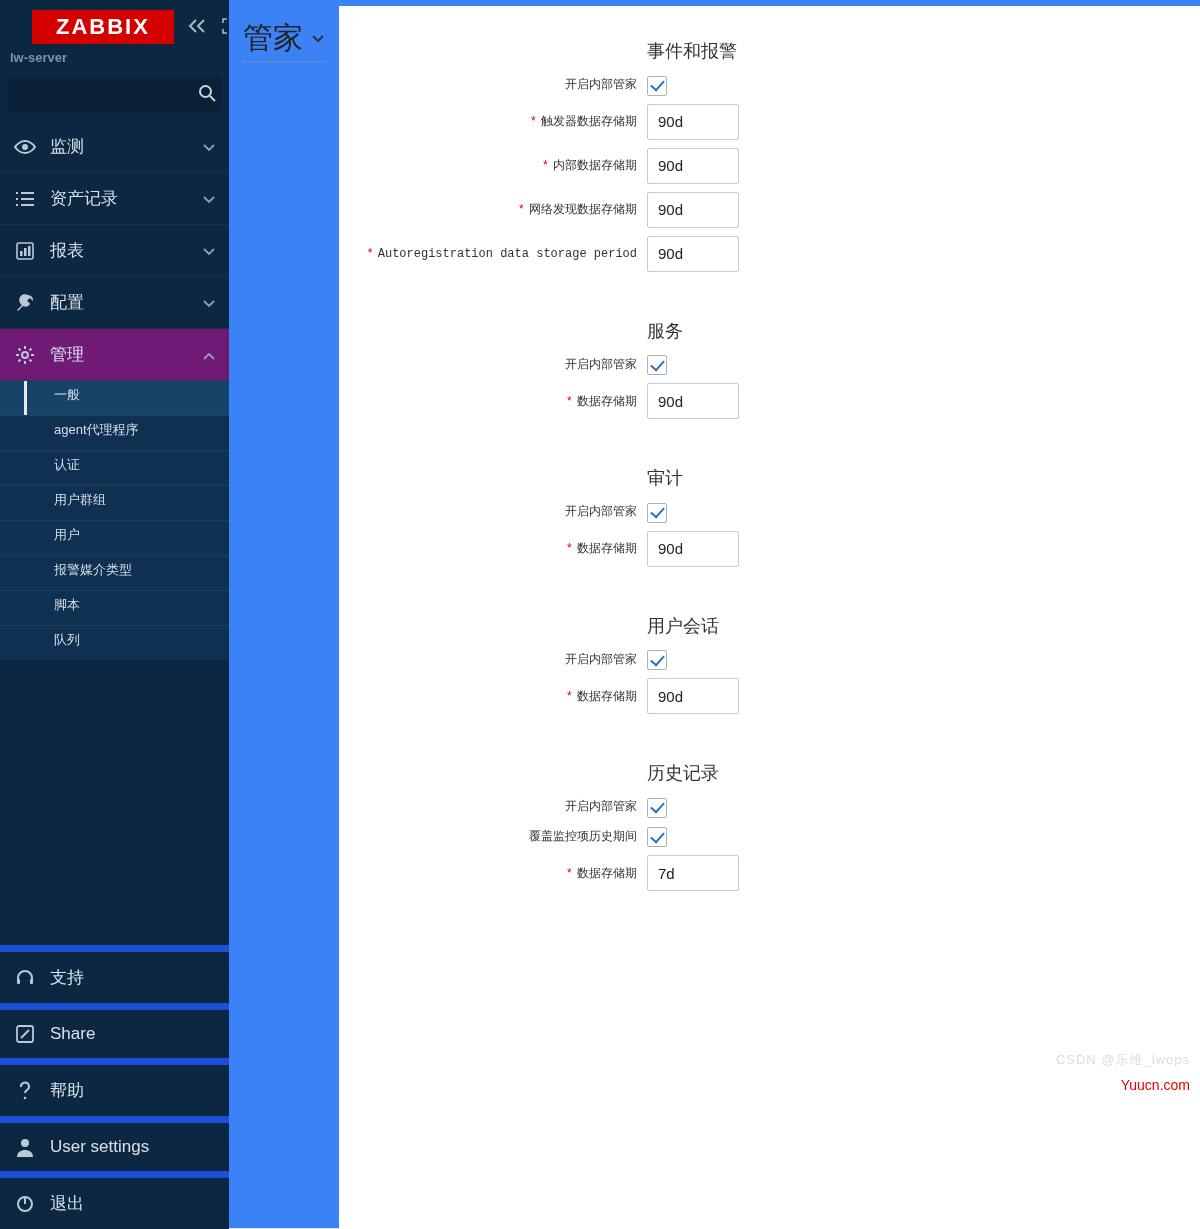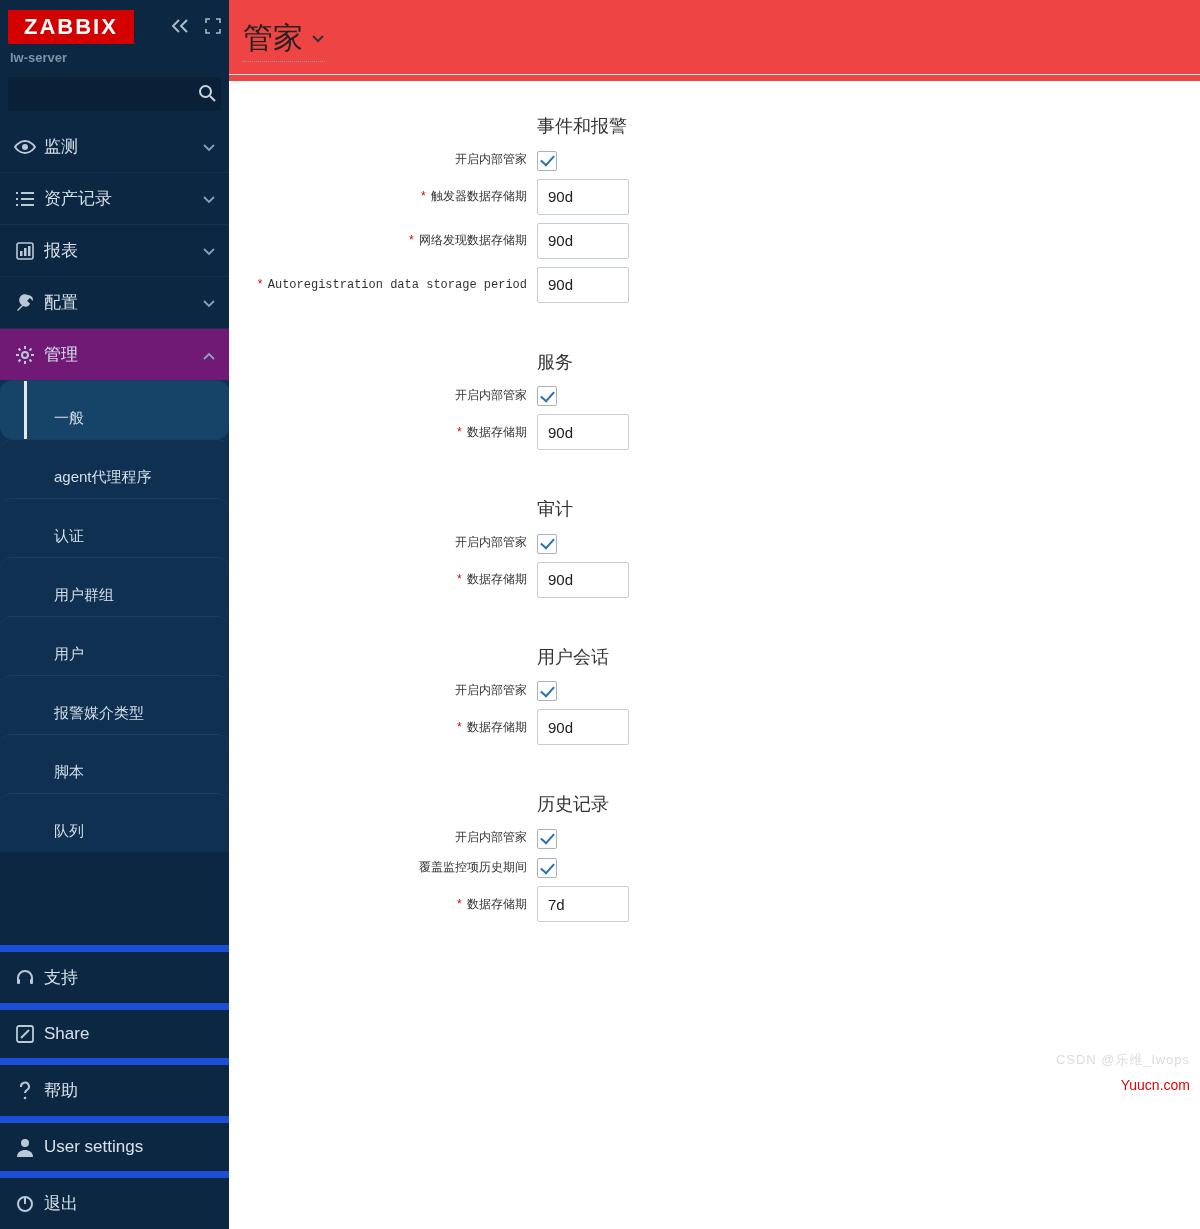--- a/index.html
+++ b/index.html
@@ -2,43 +2,43 @@
 <html><head>
 <meta charset="utf-8">
 <style>
   * { box-sizing: border-box; margin:0; padding:0; }
   html,body { height:100%; font-family: Arial, "Microsoft YaHei", sans-serif; font-size:15px; }
   body { display:flex; width:1200px; height:1229px; background:#fff; overflow:hidden; position:relative;}
   
   .sidebar { width:229px; background:#0c2741; color:#cdd6dd; display:flex; flex-direction:column; }
   .sb-header { padding:10px 8px 2px 8px; }
   .sb-top { display:flex; align-items:center; gap:12px; }
-  .logo { background:#d40000; color:#fff; font-weight:bold; font-size:22px; padding:4px 16px; letter-spacing:2px; font-family: Arial, sans-serif;}
+  .logo { background:#d40000; color:#fff; font-weight:bold; font-size:22px; padding:4px 24px; letter-spacing:2px; font-family: Arial, sans-serif; margin-left: 24px;}
   .headicons { display:flex; gap:14px; margin-left:auto; color:#a9b9c6;}
   .headicons svg { cursor:pointer; }
   .servername { color:#7d94a8; font-size:13px; padding:6px 2px 10px 2px;font-weight:bold; }
   .search-wrap { padding:0 8px 10px 8px; }
   .search { background:#0a2036; border:1px solid #0a2036; height:34px; display:flex; align-items:center; padding:0 8px; border-radius:2px;}
   .search input { flex:1; background:transparent; border:none; outline:none; color:#cdd6dd; font-size:14px;}
   .search svg { color:#cdd6dd; }
   .nav { flex:1; overflow:auto; }
-  .nav-item { display:flex; align-items:center; gap:8px; padding:14px 14px; cursor:pointer; border-top:1px solid #123552;}
+  .nav-item { display:flex; align-items:center; gap:14px; padding:14px 14px; cursor:pointer; border-top:1px solid #123552;}
   .nav-item:first-child { border-top:none; }
   .nav-item .label { flex:1; font-size:17px; color:#d7e1ea;}
   .nav-item .chev { color:#8aa0b3; }
   .nav-item.active { background:#701a75; }
   .nav-item .icon { width:22px; color:#b9c9d6; display:flex; justify-content:center;}
   .subnav { background:#0f3050; }
-  .sub-item { padding:28px 14px 11px 54px; font-size:15px; color:#d5dfe8; border-top:1px solid #1a3f5e; cursor:pointer; position:relative;border-radius:12px;}
+  .sub-item { padding:5px 14px 11px 54px; font-size:13px; color:#d5dfe8; border-top:1px solid #1a3f5e; cursor:pointer; position:relative;}
   .sub-item.selected { background:#164468; }
   .sub-item.selected::before { content:""; position:absolute; left:24px; top:0; bottom:0; width:3px; background:#e8e8e8;}
   .bottom-nav { margin-top:auto; }
   .bottom-nav .nav-item { border-top:7px solid #1d4ed8; }
   
-  .main { flex:1; background:#ef4444; display:flex; flex-direction:column; overflow:hidden;}
+  .main { flex:1; background:#3b82f6; display:flex; flex-direction:row; overflow:hidden;}
   .page-header { padding:18px 14px 12px 14px; border-bottom:1px solid #e6e6e6;}
   .page-title-wrap { display:inline-flex; align-items:center; gap:8px; border-bottom:1px dotted #999; padding-bottom:2px; cursor:pointer;}
   .page-title { font-size:30px; color:#222; font-weight:normal;}
   .page-title-wrap svg { color:#333; }
   .content { flex:1; background:#fff; padding:22px 18px 30px 18px; overflow:auto; margin-top:6px;}
   .form-table { border-collapse:separate; border-spacing:0 8px; }
   .form-table td { vertical-align:middle; }
   .section-head td.labelcell { height:30px; }
   .section-title { color:#333; font-size:18px; padding-left:0;}
   td.labelcell { text-align:right; padding-right:10px; color:#333; font-size:12px; white-space:nowrap; min-width:290px;font-family:Liberation Mono, monospace;}
@@ -227,20 +227,24 @@
           </tr>
       <tr>
             <td class="labelcell"><span>开启内部管家</span></td>
           <td><span class="chk on"></span></td>
           </tr>
       <tr>
             <td class="labelcell"><span class="req">*</span><span>触发器数据存储期</span></td>
           <td><input class="tinput" value="90d" style=""></td>
           </tr>
       <tr>
+            <td class="labelcell"><span class="req">*</span><span>内部数据存储期</span></td>
+          <td><input class="tinput" value="90d" style=""></td>
+          </tr>
+      <tr>
             <td class="labelcell"><span class="req">*</span><span>网络发现数据存储期</span></td>
           <td><input class="tinput" value="90d" style=""></td>
           </tr>
       <tr>
             <td class="labelcell"><span class="req">*</span><span>Autoregistration data storage period</span></td>
           <td><input class="tinput" value="90d" style=""></td>
           </tr>
       <tr>
             <td style="height:28px"></td>
             <td></td>

